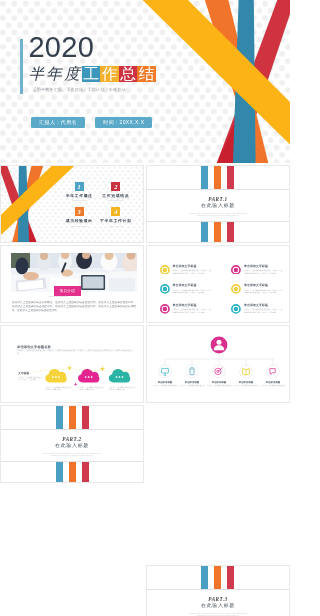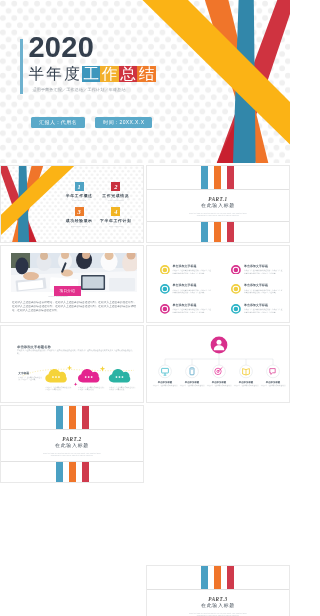--- a/index.html
+++ b/index.html
@@ -15,23 +15,23 @@
 .r2{top:245px;height:78px;}
 .r3{top:325px;height:78px;}
 .r4{top:405px;height:78px;}
 .r6{top:565px;height:78px;}
 svg{display:block;}
 .ribbons{position:absolute;left:0;top:0;}
 .cover-logo{position:absolute;left:27.1px;top:11.2px;display:flex;align-items:flex-start;gap:5.3px;}
 .logo-cn{font-size:10.6px;font-weight:bold;color:#5a5a5a;letter-spacing:0px;line-height:8.4px;margin-top:1.6px;transform:scaleX(0.875);transform-origin:left center;}
 .logo-en{font-size:2.35px;color:#a8a8a8;letter-spacing:1.45px;line-height:4px;margin-top:1.3px;}
 .cover-bar{position:absolute;left:20px;top:38.5px;width:2.8px;height:55px;background:#6fb2cf;}
-.cover-year{position:absolute;left:28.4px;top:33px;font-size:29px;font-weight:bold;color:#343f4d;line-height:28px;letter-spacing:0.3px;}
+.cover-year{position:absolute;left:28.4px;top:33px;font-size:29px;font-weight:normal;color:#343f4d;line-height:28px;letter-spacing:0.3px;}
 .cover-title{position:absolute;left:28.4px;top:65.9px;font-size:15.6px;line-height:16.2px;color:#333f4d;white-space:nowrap;font-weight:500;}
-.ct-plain{letter-spacing:2.3px;}
+.ct-plain{letter-spacing:2.3px;font-style:italic;}
 .ct-box{display:inline-block;color:#fff;width:18.4px;height:16.2px;line-height:16.2px;text-align:center;}
 .b1{background:#3d97bd;}
 .b2{background:#f3b02c;}
 .b3{background:#cf3340;}
 .b4{background:#f07c2a;}
 .cover-sub{position:absolute;left:32.4px;top:86.8px;font-size:4.1px;line-height:5px;color:#9aa0a6;letter-spacing:0.15px;}
 .cover-tags{position:absolute;left:31.2px;top:117.1px;display:flex;gap:10.3px;}
 .tag{background:#5aa9c9;color:#fff;font-size:5px;height:10.7px;line-height:10.7px;padding:0 8px;border-radius:1.5px;letter-spacing:0.4px;}
 .abs{position:absolute;left:0;top:0;}
 

